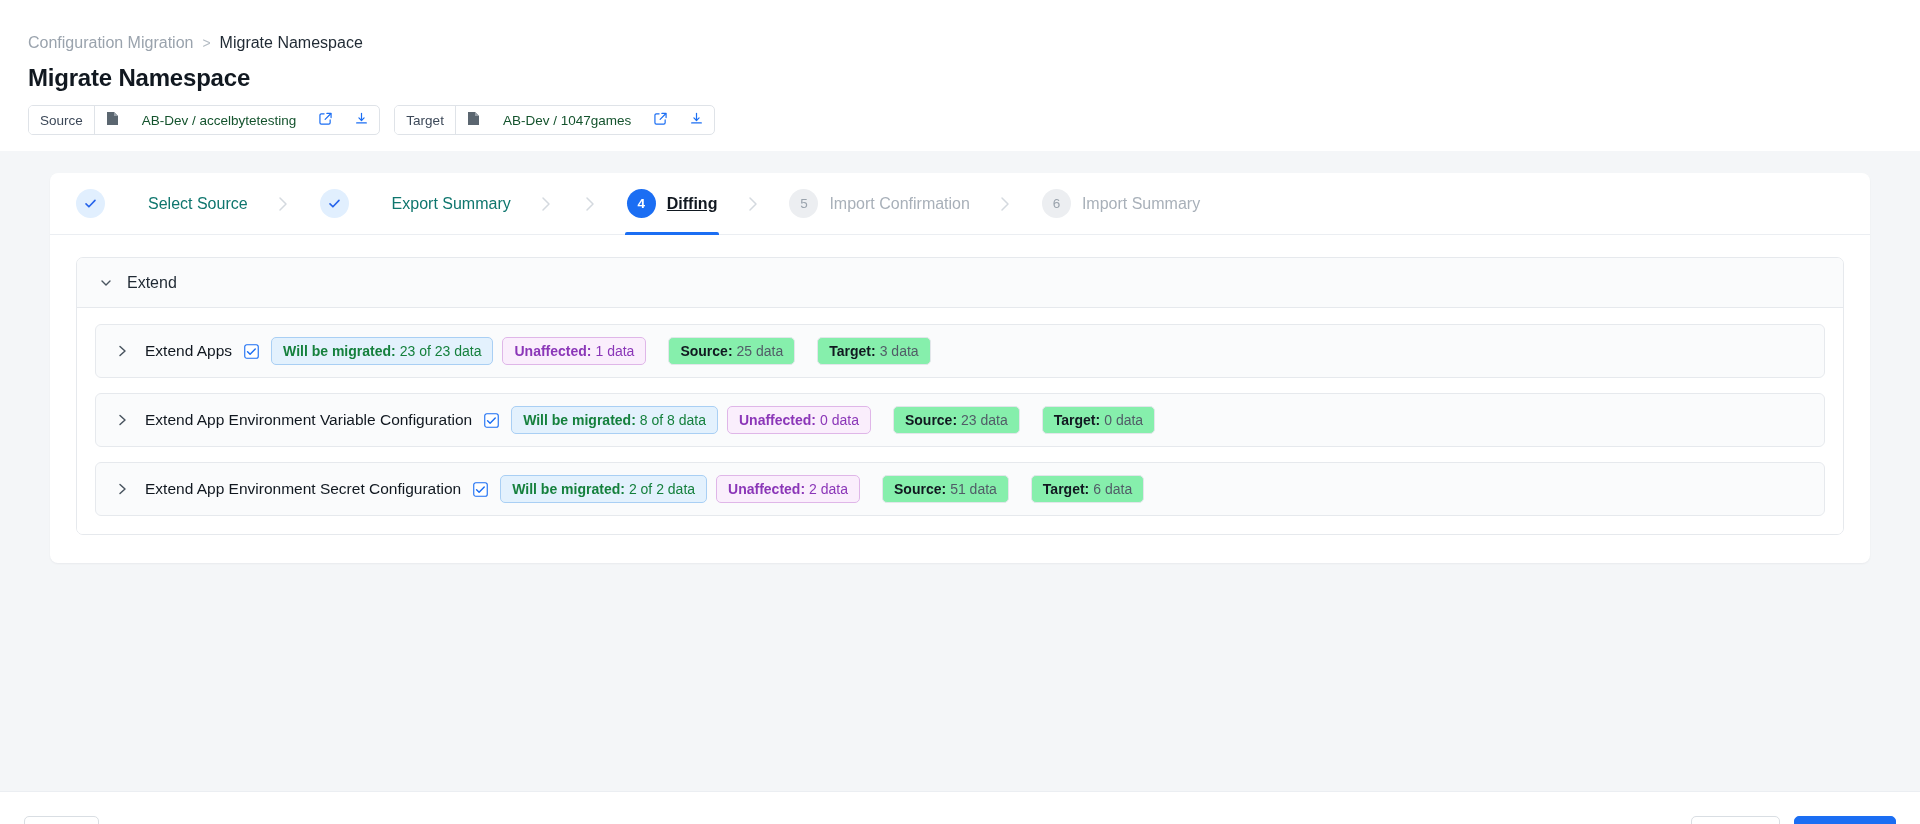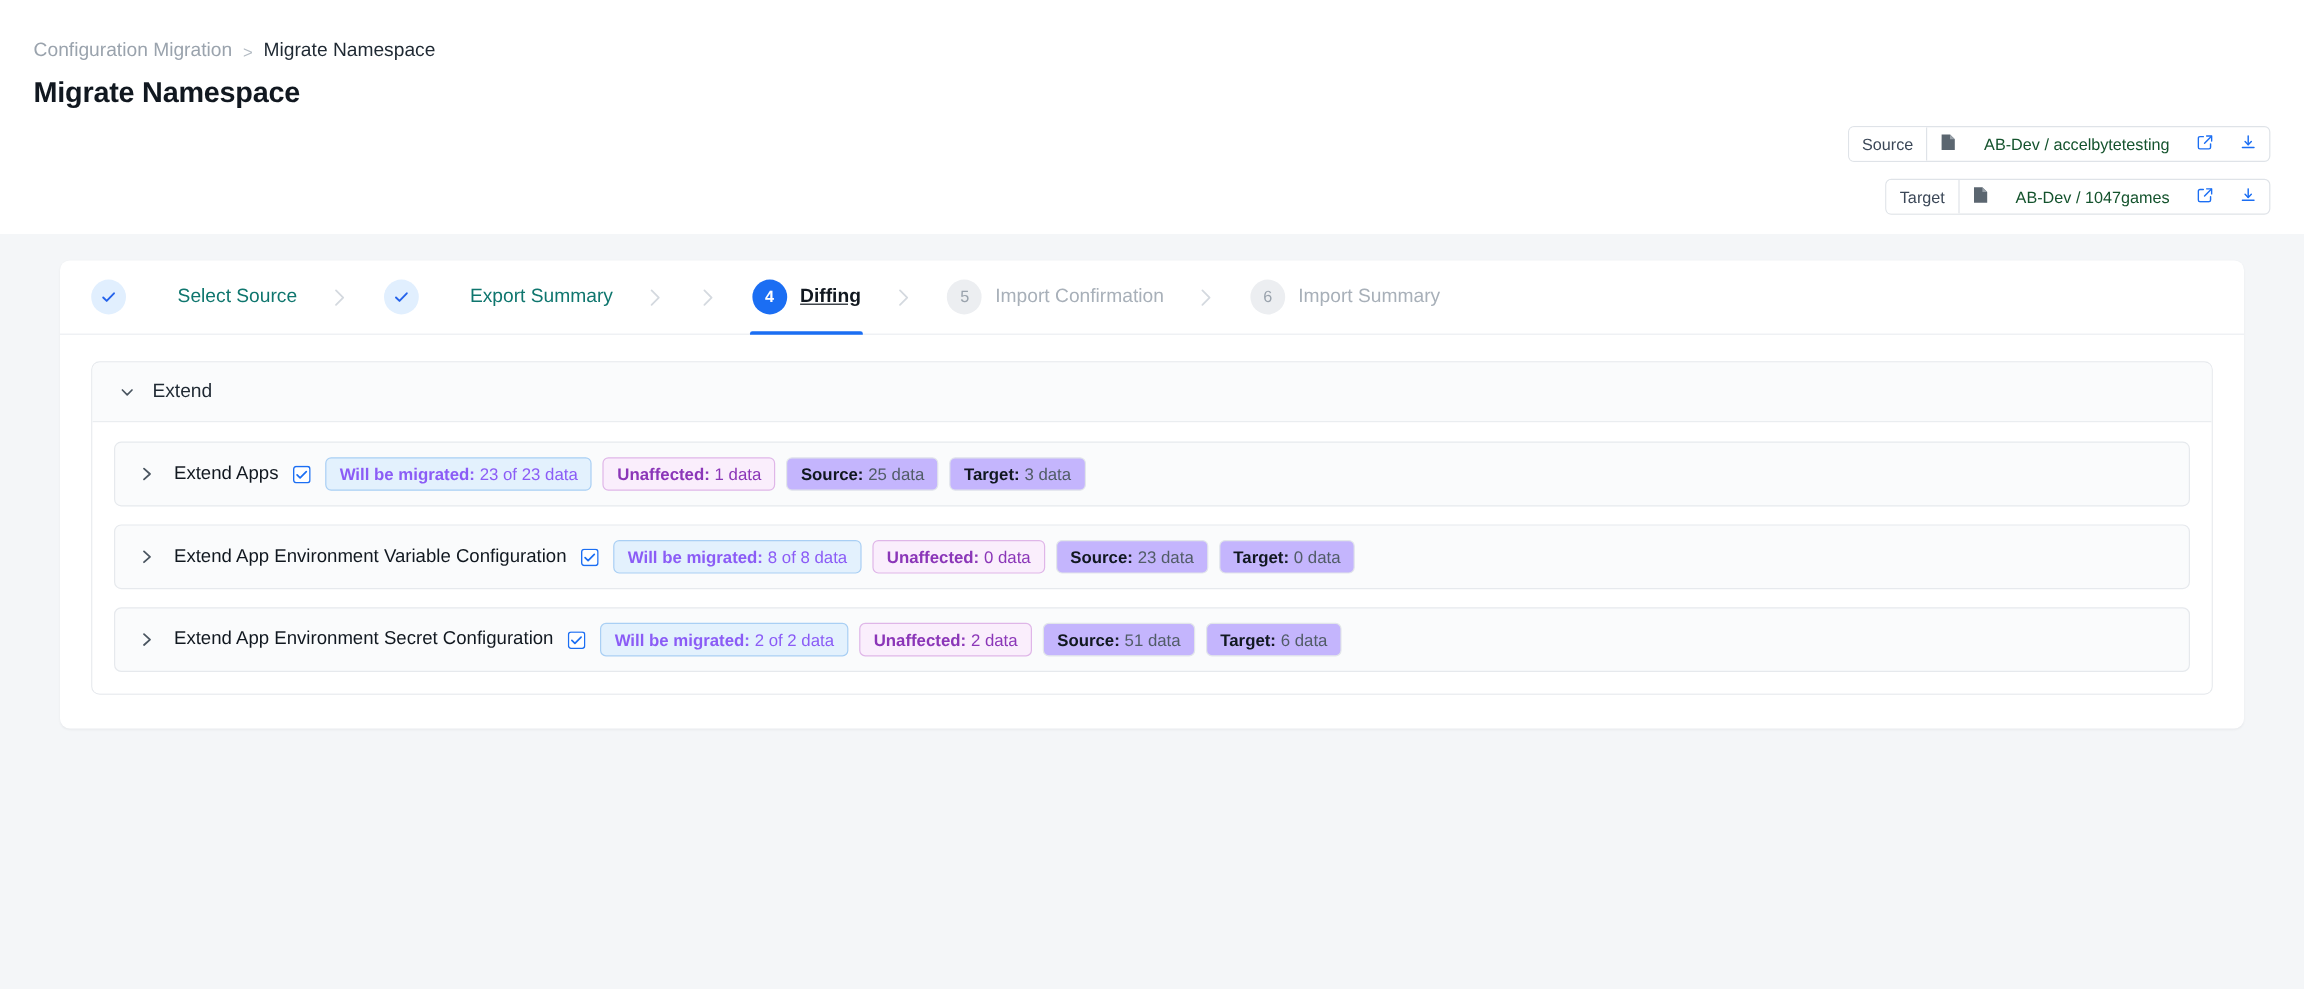--- a/index.html
+++ b/index.html
@@ -47,21 +47,20 @@
     letter-spacing: -0.2px;
     color: #111820;
     margin-bottom: 12px;
   }
 
   .chip-row {
     display: flex;
     align-items: flex-end;
     gap: 14px;
     padding-bottom: 16px;
-    flex-direction: column;
   }
 
   .chip {
     display: flex;
     align-items: stretch;
     border: 1px solid #dfe3e8;
     border-radius: 5px;
     height: 30px;
     overflow: hidden;
     background: #ffffff;
@@ -215,31 +214,32 @@
     border-radius: 5px;
     font-size: 14px;
     white-space: nowrap;
     border: 1px solid transparent;
   }
   .badge b { font-weight: bold; margin-right: 4px; }
 
   .badge.migrated {
     background: #e3f1fd;
     border-color: #a9cff4;
-    color: #8b5cf6;
+    color: #15803d;
   }
   .badge.unaffected {
     background: #faeefc;
     border-color: #dfb6e8;
     color: #8b36b8;
   }
   .badge.neutral {
-    background: #c4b5fd;
+    background: #86efac;
     border-color: #e2e6ea;
     color: #2a333d;
+    margin-left: 13px;
   }
   .badge.neutral b { color: #111820; }
   .badge.neutral span { color: #515c67; }
 
   
   .footer {
     height: 84px;
     display: flex;
     align-items: center;
     justify-content: space-between;

